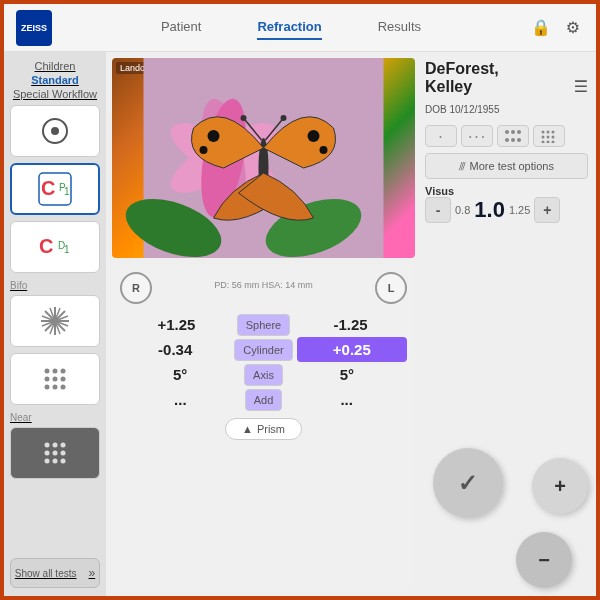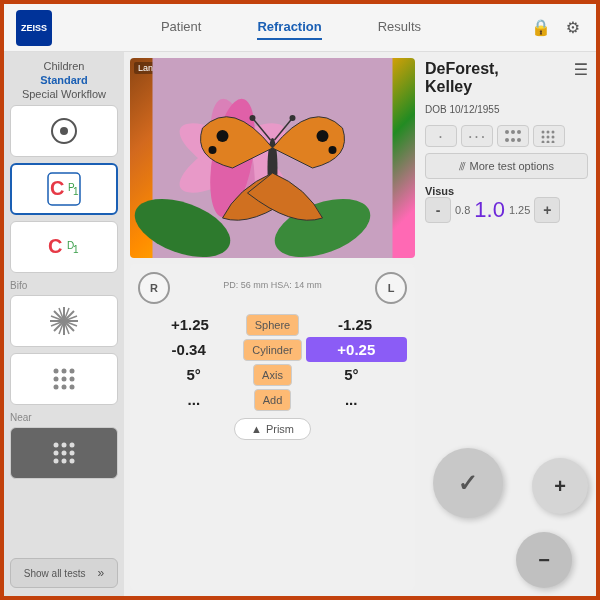--- a/index.html
+++ b/index.html
@@ -78,26 +78,27 @@
 
     
     .main-content {
       display: flex;
       flex: 1;
       overflow: hidden;
     }
 
     
     .sidebar {
-      width: 120px;
+      width: 102px;
       background: #e0e0e0;
       display: flex;
       flex-direction: column;
       padding: 8px 6px;
       flex-shrink: 0;
+      text-decoration: underline;
     }
     .sidebar-label {
       font-size: 11px;
       color: #555;
       text-align: center;
       margin-bottom: 2px;
     }
     .sidebar-label.active {
       color: #1a5fb4;
       font-weight: bold;
@@ -239,21 +240,21 @@
       color: #222;
       text-align: center;
       padding: 4px;
     }
     .measure-value.highlighted {
       background: #8b5cf6;
       color: white;
       border-radius: 4px;
     }
     .measure-label-btn {
-      background: #fdba74;
+      background: #c4b5fd;
       border: 1px solid #ccc;
       border-radius: 4px;
       font-size: 11px;
       color: #555;
       text-align: center;
       padding: 4px 8px;
       cursor: pointer;
     }
     .prism-row {
       display: flex;
@@ -278,21 +279,21 @@
       width: 175px;
       padding: 8px 8px 8px 4px;
       display: flex;
       flex-direction: column;
       gap: 6px;
       flex-shrink: 0;
     }
 
     .patient-header {
       display: flex;
-      align-items: flex-start;
+      align-items: flex-end;
       justify-content: space-between;
       gap: 28px;
     }
     .patient-name {
       font-size: 16px;
       font-weight: bold;
       color: #222;
     }
     .menu-icon {
       color: #555;
@@ -371,22 +372,22 @@
       font-size: 14px;
       font-weight: bold;
       color: #555;
     }
     .visus-val {
       font-size: 11px;
       color: #666;
     }
     .visus-val.large {
       font-size: 22px;
-      font-weight: normal;
-      color: #6d28d9;
+      font-weight: bold;
+      color: #0f172a;
     }
 
     
     .control-area {
       display: flex;
       flex-direction: column;
       align-items: center;
       gap: 0;
       margin-top: auto;
       position: relative;

